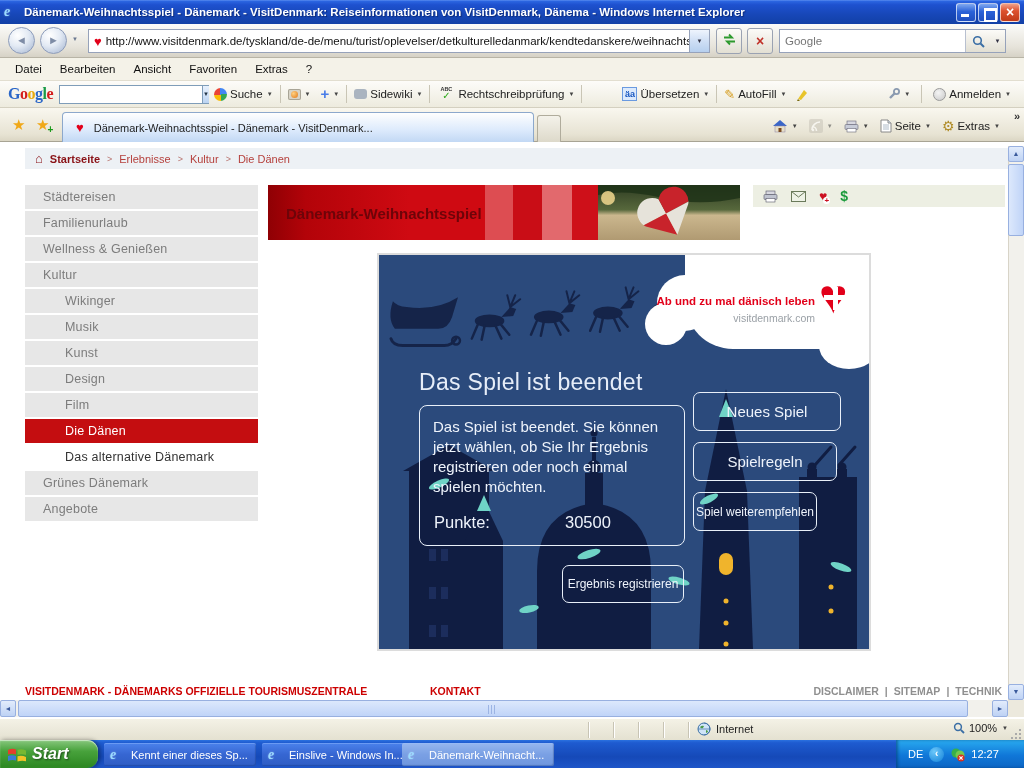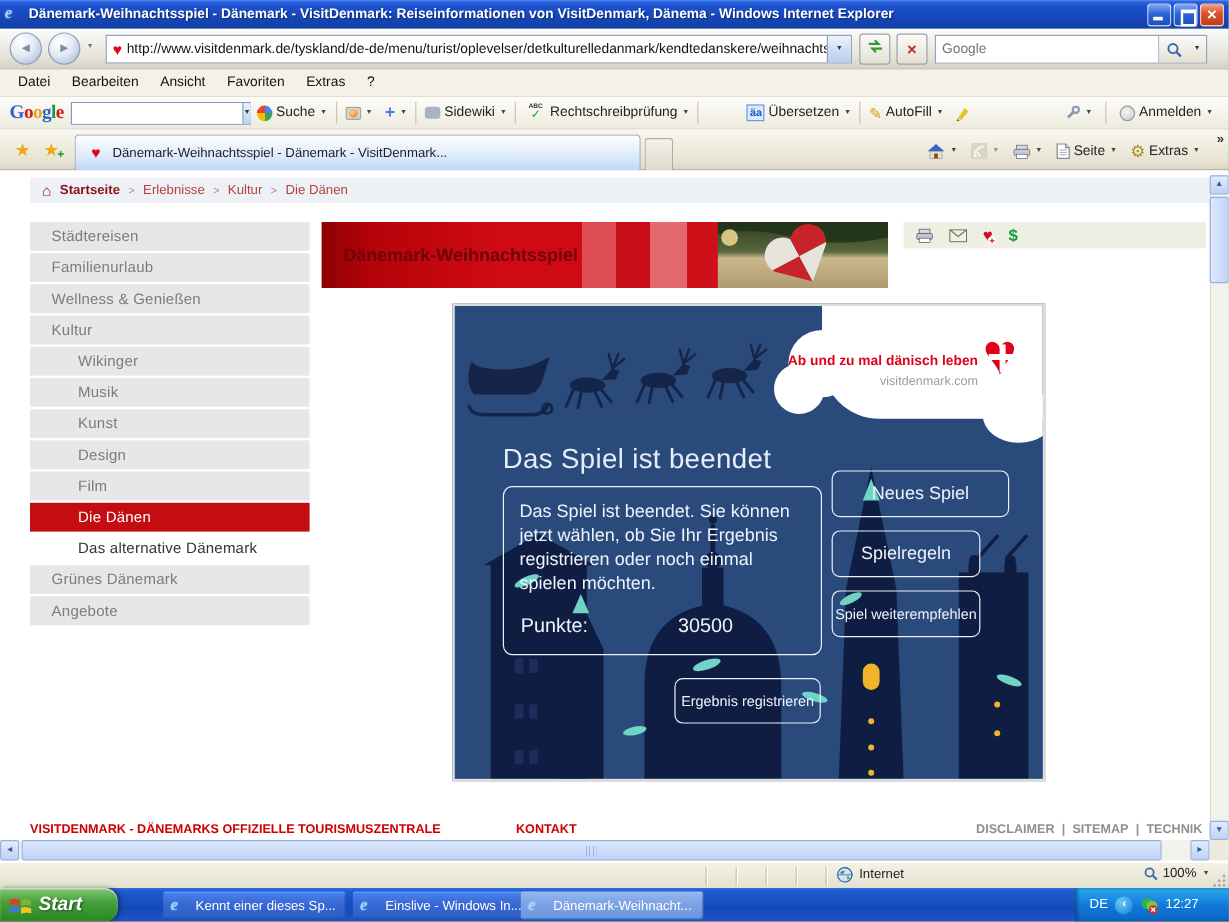--- a/index.html
+++ b/index.html
@@ -168,21 +168,21 @@
   .hv { left:14px; top:6px; width:5px; height:23px; }
   .hh { left:5px; top:14px; width:27px; height:5px; }
   .gheading { position:absolute; left:40px; top:114px; z-index:2; font-size:23px; color:#e6edf8; letter-spacing:0.3px; }
   .msgbox { position:absolute; left:40px; top:150px; width:266px; height:141px; z-index:2;
     border:1px solid #e9f0f9; border-radius:8px; padding:11px 13px; color:#eef3fb; font-size:15px; line-height:1.33; }
   .points { position:absolute; left:14px; bottom:11px; display:flex; font-size:16.5px; }
   .points .pl { width:131px; }
   .gbtn { position:absolute; z-index:2; border:1px solid #e9f0f9; border-radius:7px; color:#eef3fb;
     display:flex; align-items:center; justify-content:center; font-size:15px; background:transparent; }
   .b1 { left:314px; top:137px; width:148px; height:39px; }
-  .b2 { left:314px; top:187px; width:124px; height:39px; }
+  .b2 { left:314px; top:187px; width:144px; height:39px; }
   .b3 { left:314px; top:237px; width:124px; height:39px; font-size:12px; }
   .b4 { left:183px; top:310px; width:122px; height:38px; font-size:12px; }
 
   
   .pgfooter { position:absolute; left:25px; top:543px; width:983px; height:16px; font-size:10.5px; font-weight:bold; }
   .f-org { position:absolute; left:0; color:#cc0000; }
   .f-kontakt { position:absolute; left:405px; color:#cc0000; }
   .f-right { position:absolute; right:6px; color:#8f8f8f; display:flex; gap:6px; }
 
   
@@ -203,21 +203,21 @@
   .taskbar { position:absolute; left:0; top:740px; width:1024px; height:28px;
     background:linear-gradient(180deg,#2a71e0 0%,#1e5bd0 10%,#1549b8 60%,#1e55c8 100%); }
   .startbtn { position:absolute; left:0; top:0; height:28px; width:98px;
     background:linear-gradient(180deg,#88c87e,#48a23c 40%,#2f8a24 92%);
     border-radius:0 11px 11px 0; box-shadow:inset 0 1px 1px #cfe8c8, 2px 0 4px #00000066;
     display:flex; align-items:center; gap:5px; padding-left:7px; }
   .start-label { font:italic bold 16px "Liberation Sans",sans-serif; color:#fff; text-shadow:1px 1px 2px #00000088; }
   .taskbtn { position:absolute; top:3px; height:23px; width:152px; border-radius:2px;
     background:linear-gradient(180deg,#4b82ec,#3666d2 50%,#2f5dc4);
     box-shadow:inset 0 1px 0 #9cc0ff66, inset -1px -1px 1px #00226644;
-    display:flex; align-items:center; gap:5px; padding:0 6px; color:#fff; font-size:11px;margin-left:32px; }
+    display:flex; align-items:center; gap:5px; padding:0 6px; color:#fff; font-size:11px; }
   .taskbtn .txt { white-space:nowrap; overflow:hidden; }
   .t1 { left:104px; } .t2 { left:262px; } .t3 { left:402px; }
   .taskbtn.active { background:linear-gradient(180deg,#96b7ef,#7aa0e4 50%,#6f96de); }
   .tray { position:absolute; right:0; top:0; height:28px; width:128px;
     background:linear-gradient(180deg,#29abf0,#1077d8 55%,#0c66c4);
     box-shadow:inset 2px 0 3px #00336688; display:flex; align-items:center; gap:6px; padding-left:12px;
     color:#fff; font-size:11px; }
   .tray-chev { width:15px; height:15px; border-radius:50%; color:#fff; font-size:10px; font-weight:bold;
     line-height:14px; text-align:center; background:radial-gradient(circle at 35% 30%,#6cc8fa,#1080d8); }
 </style>

